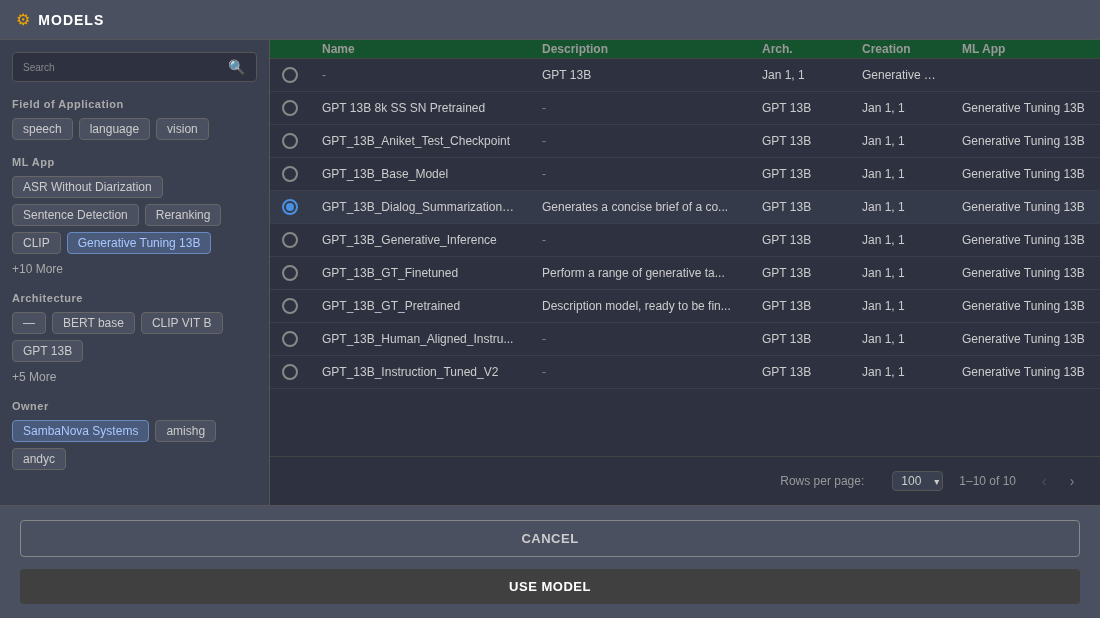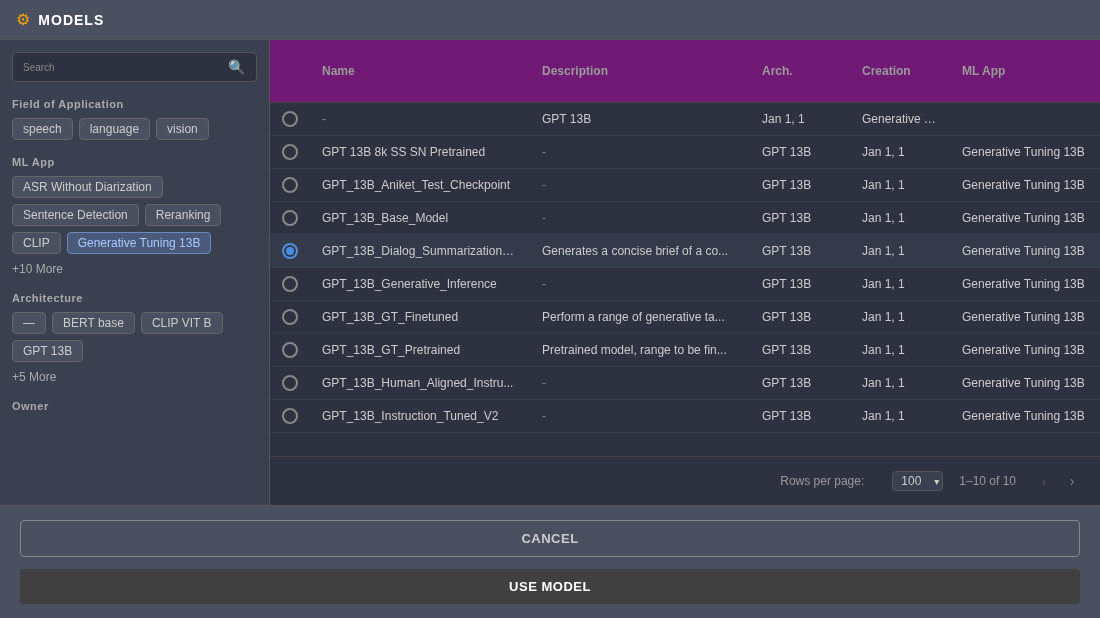--- a/index.html
+++ b/index.html
@@ -98,23 +98,23 @@
     .right-panel {
       flex: 1;
       display: flex;
       flex-direction: column;
       background: #2e3240;
       overflow: hidden;
     }
     .table-header {
       display: grid;
       grid-template-columns: 40px 220px 220px 100px 100px 200px 120px;
-      background: #701a75;
+      background: #14532d;
       border-bottom: 1px solid #444;
-      padding: 24px 0;
+      padding: 2px 0;
     }
     .th {
       color: #999;
       font-size: 12px;
       font-weight: 600;
       padding: 0 12px;
     }
     .table-body {
       flex: 1;
       overflow-y: auto;
@@ -301,20 +301,25 @@
         <span class="tag">—</span>
         <span class="tag">BERT base</span>
         <span class="tag">CLIP VIT B</span>
         <span class="tag">GPT 13B</span>
       </div>
       <span class="more-link">+5 More</span>
     </div>
 
     <div class="filter-section">
       <div class="filter-label">Owner</div>
+      <div class="filter-tags">
+        <span class="tag highlighted">SambaNova Systems</span>
+        <span class="tag">amishg</span>
+        <span class="tag">andyc</span>
+      </div>
     </div>
   </div>
 
   <div class="right-panel">
 
     <div class="table-header">
       <div class="th"></div>
       <div class="th">Name</div>
       <div class="th">Description</div>
       <div class="th">Arch.</div>
@@ -398,21 +403,21 @@
         <div class="td">GPT 13B</div>
         <div class="td">Jan 1, 1</div>
         <div class="td">Generative Tuning 13B</div>
 
       </div>
       <div class="table-row">
         <div class="td radio-cell">
             <div class="radio-btn"></div>
           </div>
         <div class="td">GPT_13B_GT_Pretrained</div>
-        <div class="td">Pretrained model, range to be fin...</div>
+        <div class="td">Description model, ready to be fin...</div>
         <div class="td">GPT 13B</div>
         <div class="td">Jan 1, 1</div>
         <div class="td">Generative Tuning 13B</div>
 
       </div>
       <div class="table-row">
         <div class="td radio-cell">
             <div class="radio-btn"></div>
           </div>
         <div class="td">GPT_13B_Human_Aligned_Instru...</div>

